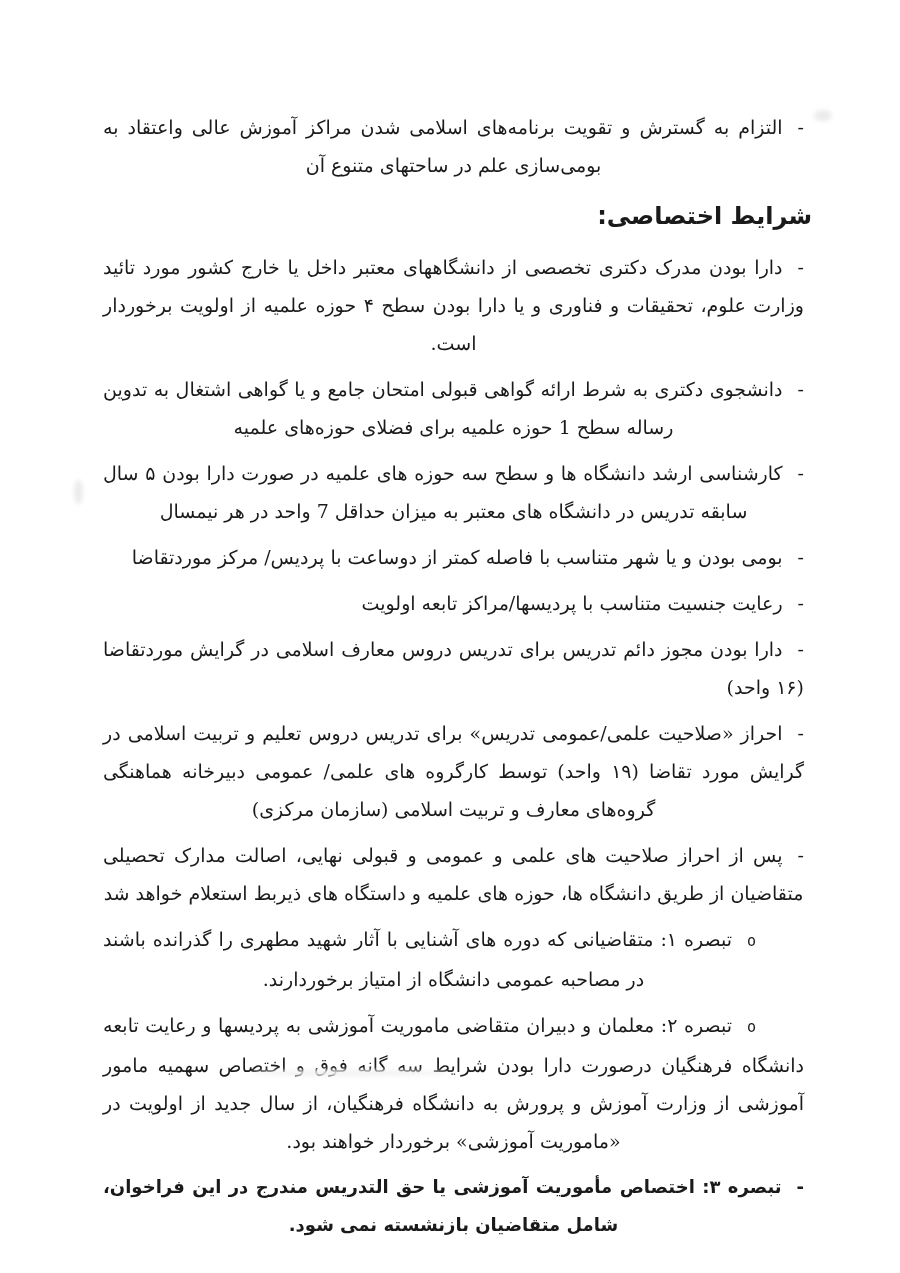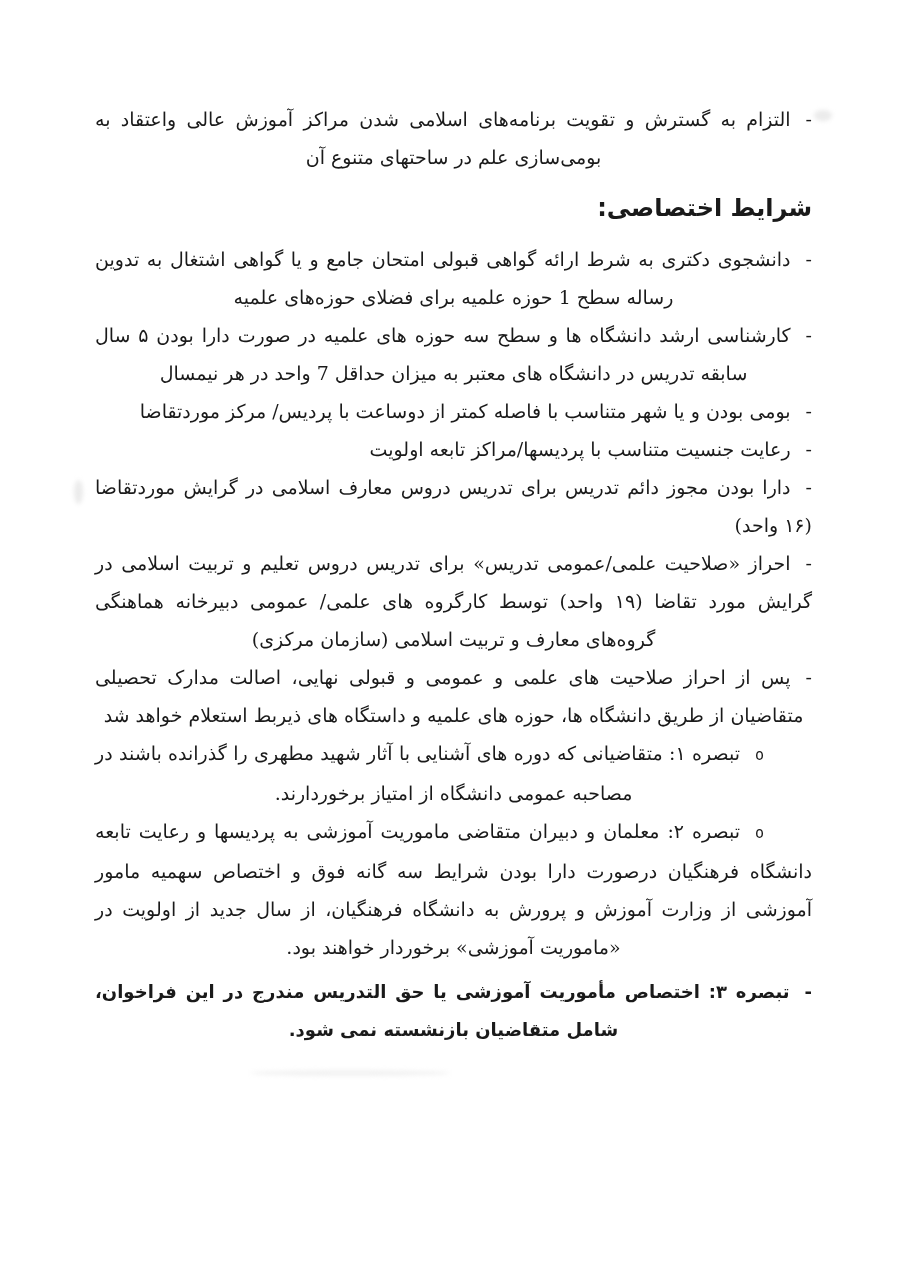--- a/index.html
+++ b/index.html
@@ -17,21 +17,21 @@
     direction: rtl;
     padding: 100px 88px 0 95px;
     font-family: "DejaVu Serif", serif;
     font-size: 19px;
     overflow: hidden;
   }
   .item {
     text-align: justify;
     text-align-last: center;
     line-height: 38px;
-    margin: 0;
+    margin: 8px;
   }
   .item.single {
     text-align-last: right;
   }
   .item.sub {
     text-indent: 48px;
   }
   .item.note {
     font-weight: bold;
     font-size: 18px;
@@ -70,20 +70,23 @@
 <body>
 
 <div class="page">
 
   <div class="item">
     <span class="marker">-</span><span>التزام به گسترش و تقویت برنامه‌های اسلامی شدن مراکز آموزش عالی واعتقاد به بومی‌سازی علم در ساحتهای متنوع آن</span>
   </div>
 
   <h2 class="heading">شرایط اختصاصی:</h2>
 
+  <div class="item">
+    <span class="marker">-</span><span>دارا بودن مدرک دکتری تخصصی از دانشگاههای معتبر داخل یا خارج کشور مورد تائید وزارت علوم، تحقیقات و فناوری و یا دارا بودن سطح ۴ حوزه علمیه از اولویت برخوردار است.</span>
+  </div>
 
   <div class="item">
     <span class="marker">-</span><span>دانشجوی دکتری به شرط ارائه گواهی قبولی امتحان جامع و یا گواهی اشتغال به تدوین رساله سطح 1 حوزه علمیه برای فضلای حوزه‌های علمیه</span>
   </div>
 
   <div class="item">
     <span class="marker">-</span><span>کارشناسی ارشد دانشگاه ها و سطح سه حوزه های علمیه در صورت دارا بودن ۵ سال سابقه تدریس در دانشگاه های معتبر به میزان حداقل 7 واحد در هر نیمسال</span>
   </div>
 
   <div class="item single">

